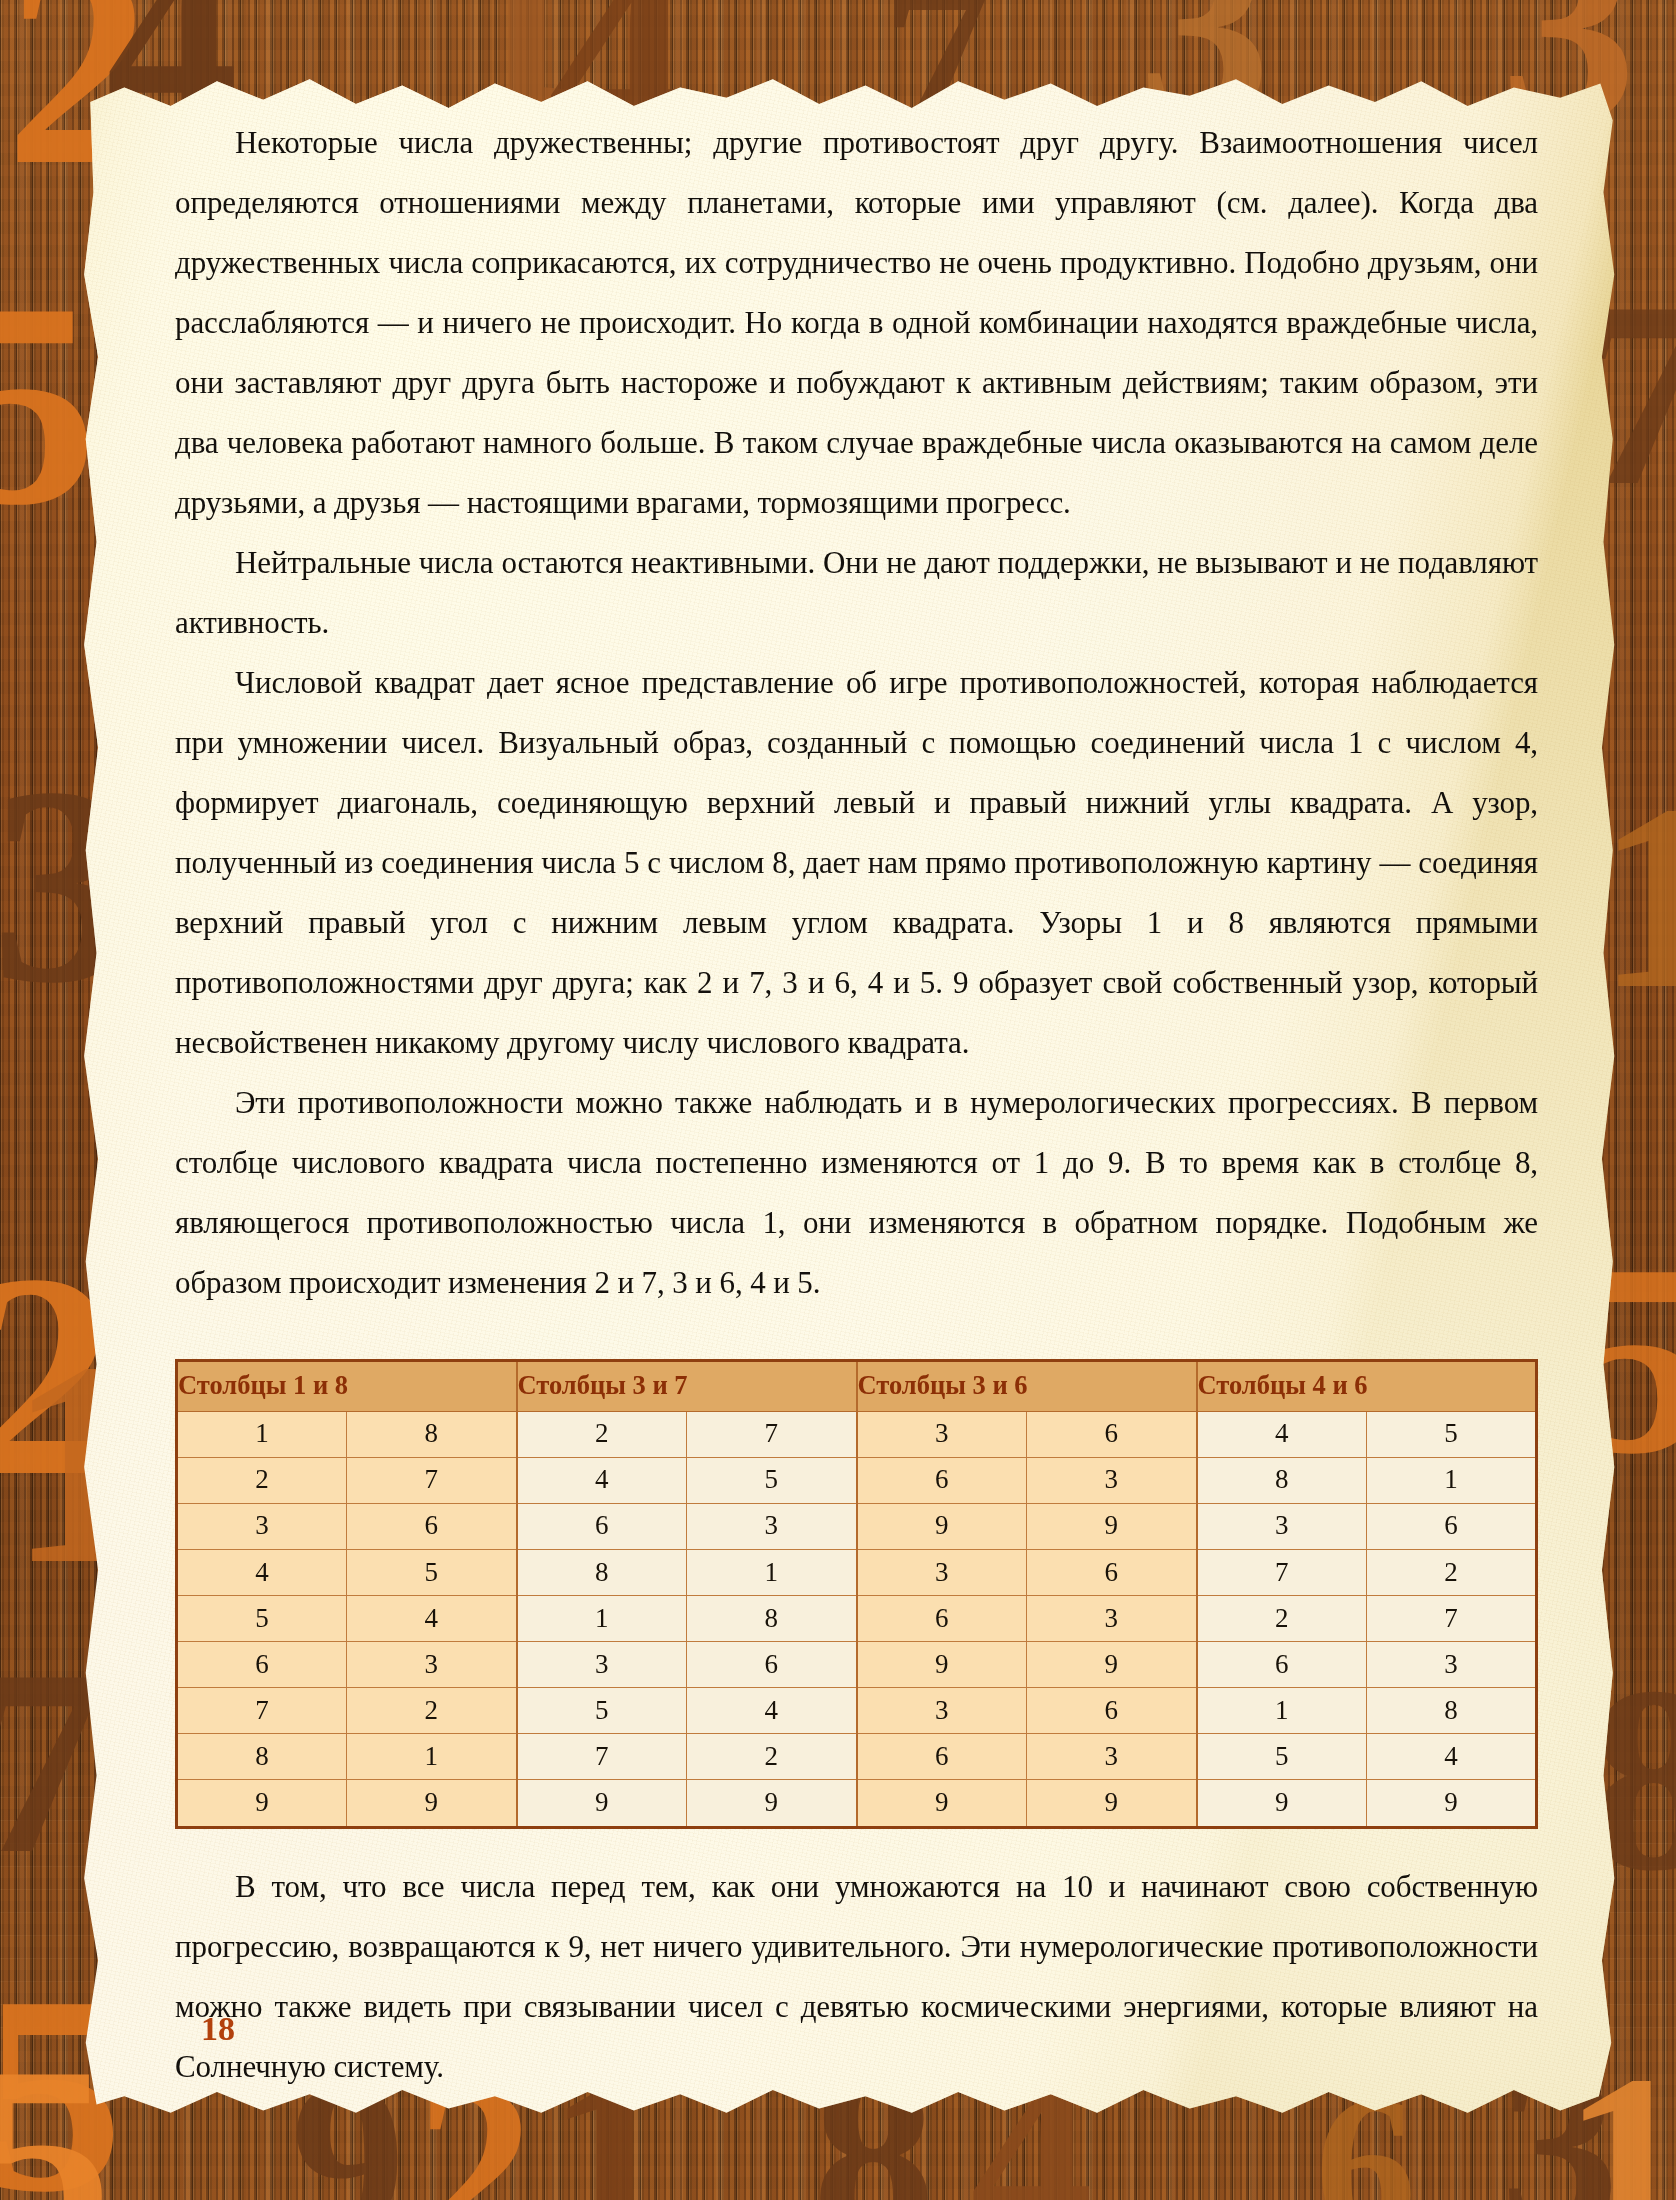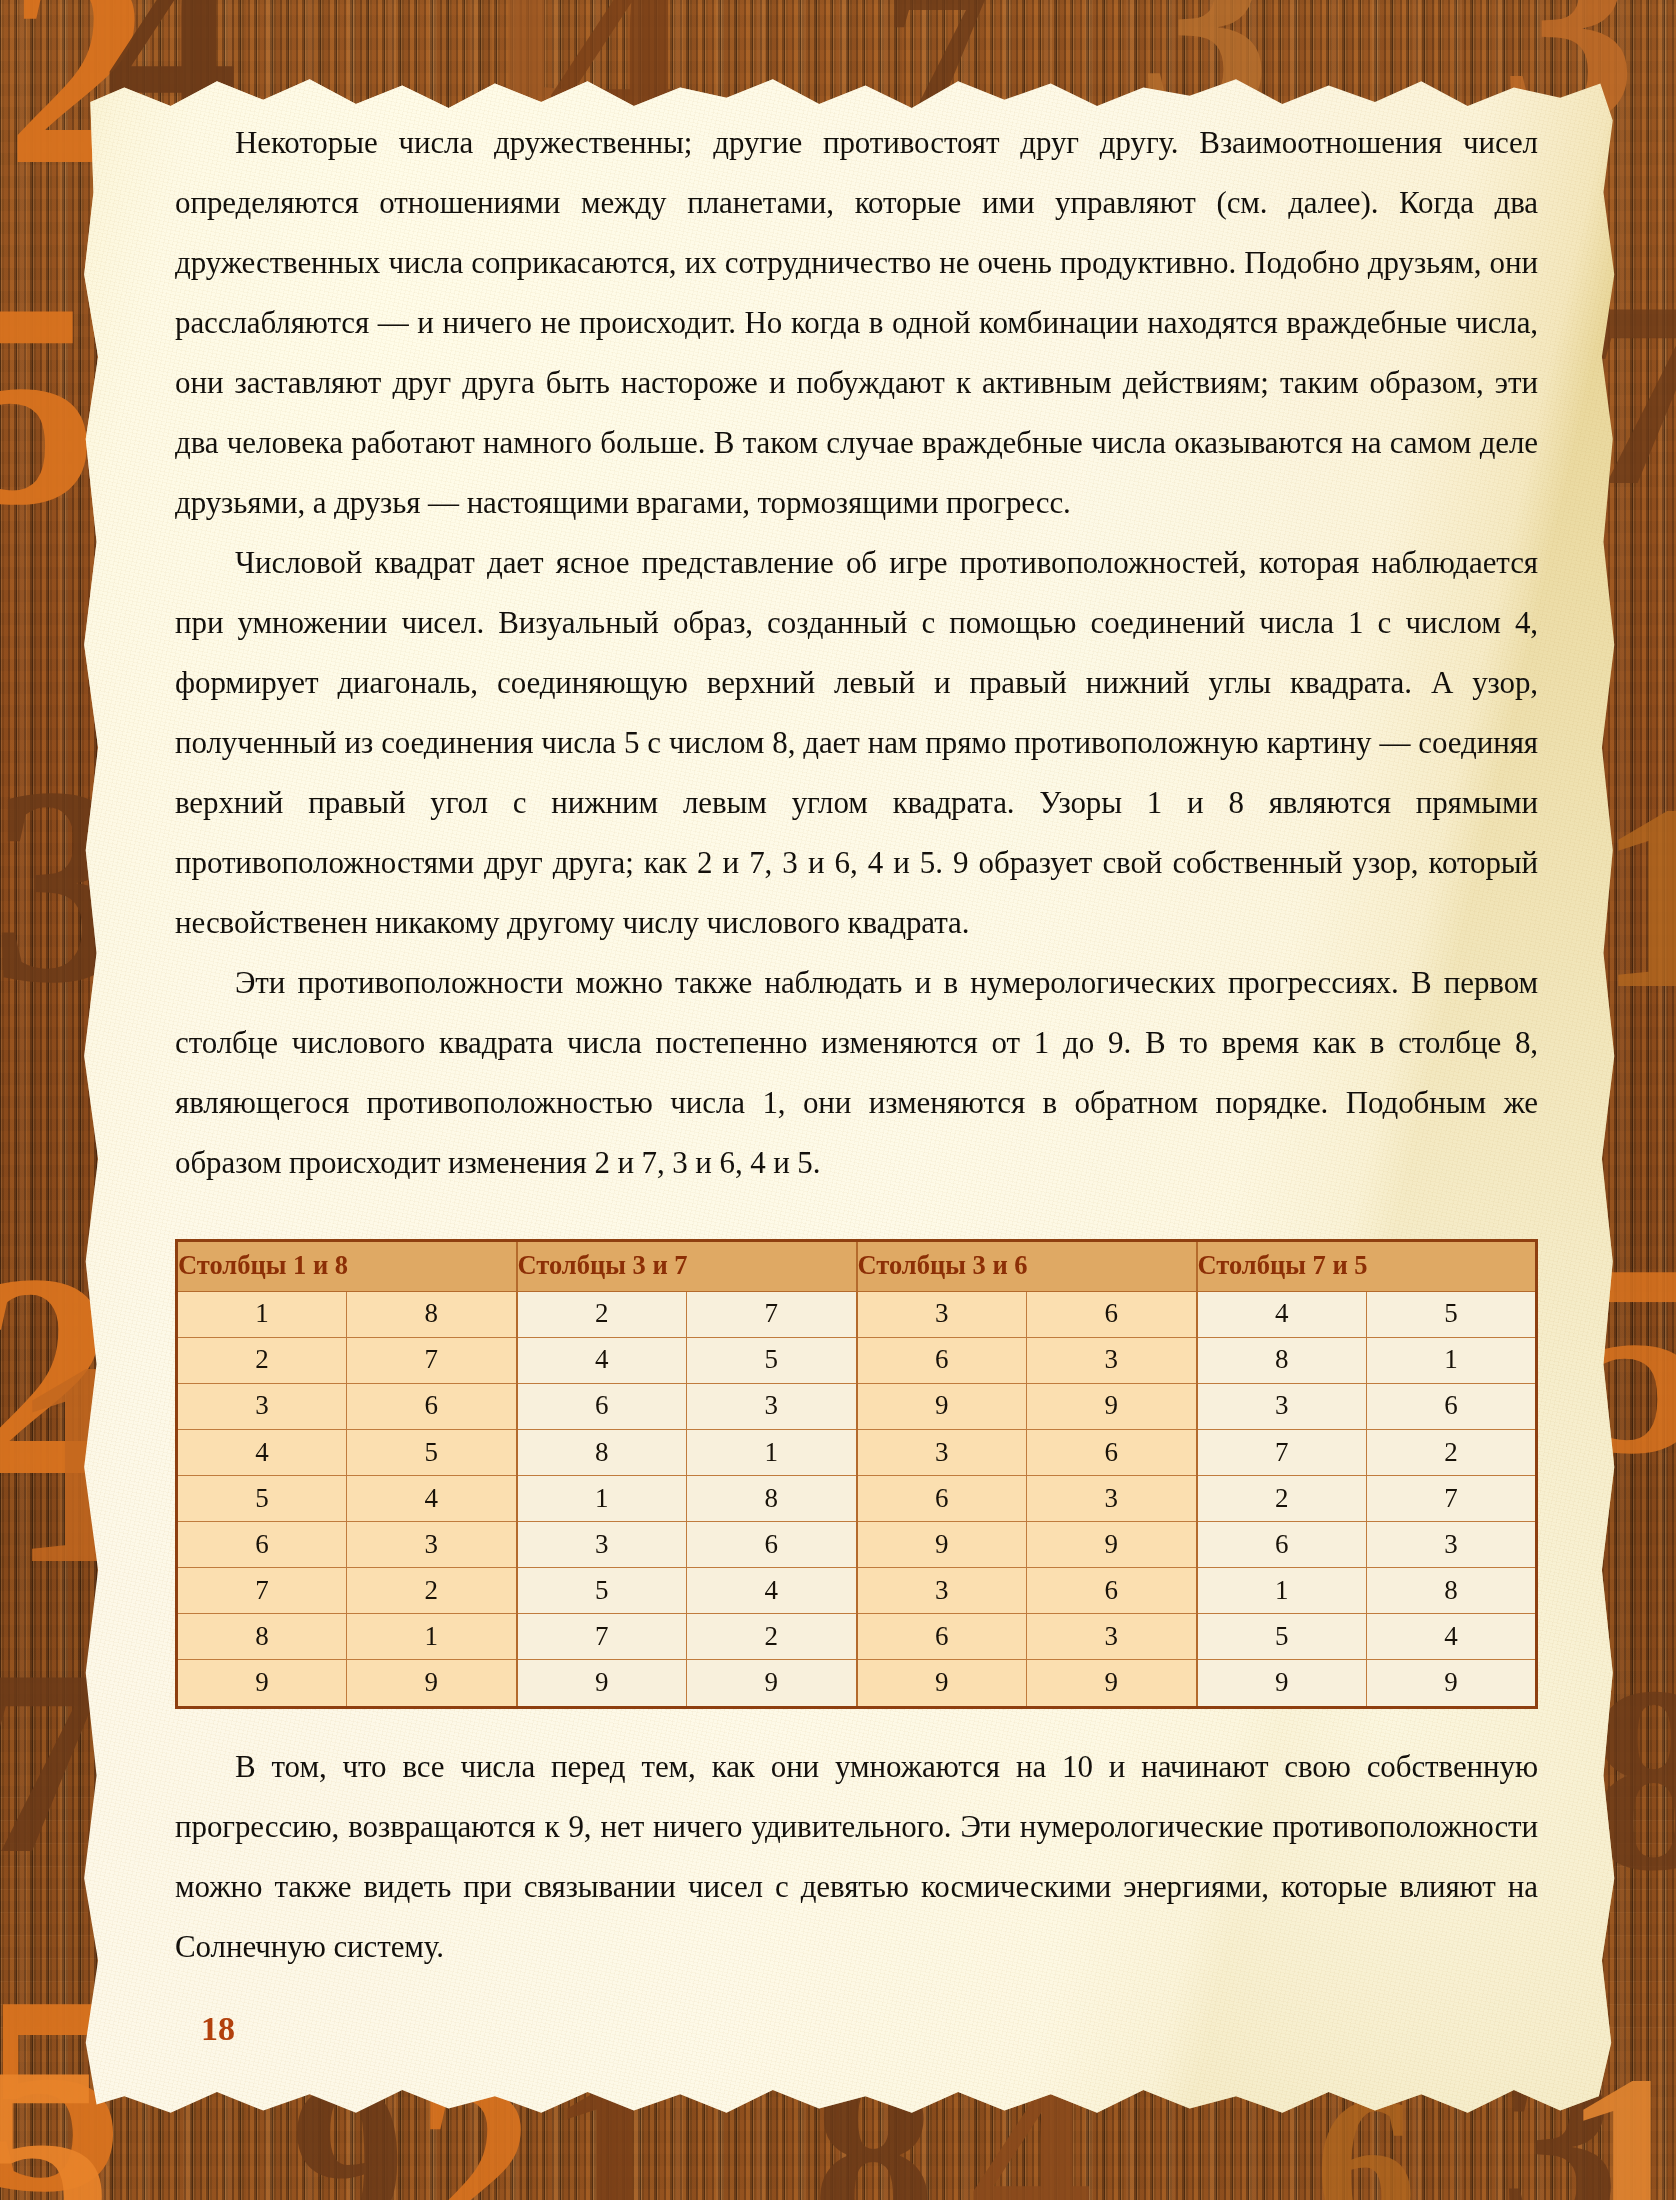--- a/index.html
+++ b/index.html
@@ -190,31 +190,32 @@
   <div class="deco" style="left:1315px; top:2089px; font-size:203px; color:#b0661f; opacity:.80;">6</div>
   <div class="deco" style="left:1500px; top:2056px; font-size:238px; color:#6b3a18; opacity:.85;">3</div>
   <div class="deco" style="left:1562px; top:2064px; font-size:265px; color:#e08430; opacity:.92;">1</div>
 
   <div class="sheet">
     <div class="paper-grain"></div>
 
     <div class="content">
 
       <p class="body">Некоторые числа дружественны; другие противостоят друг другу. Взаимоотношения чисел определяются отношениями между планетами, которые ими управляют (см. далее). Когда два дружественных числа соприкасаются, их сотрудничество не очень продуктивно. Подобно друзьям, они расслабляются — и ничего не происходит. Но когда в одной комбинации находятся враждебные числа, они заставляют друг друга быть настороже и побуждают к активным действиям; таким образом, эти два человека работают намного больше. В таком случае враждебные числа оказываются на самом деле друзьями, а друзья — настоящими врагами, тормозящими прогресс.</p>
+      <p class="body">Нейтральные числа остаются неактивными. Они не дают поддержки, не вызывают и не подавляют активность.</p>
       <p class="body">Числовой квадрат дает ясное представление об игре противоположностей, которая наблюдается при умножении чисел. Визуальный образ, созданный с помощью соединений числа 1 с числом 4, формирует диагональ, соединяющую верхний левый и правый нижний углы квадрата. А узор, полученный из соединения числа 5 с числом 8, дает нам прямо противоположную картину — соединяя верхний правый угол с нижним левым углом квадрата. Узоры 1 и 8 являются прямыми противоположностями друг друга; как 2 и 7, 3 и 6, 4 и 5. 9 образует свой собственный узор, который несвойственен никакому другому числу числового квадрата.</p>
       <p class="body">Эти противоположности можно также наблюдать и в нумерологических прогрессиях. В первом столбце числового квадрата числа постепенно изменяются от 1 до 9. В то время как в столбце 8, являющегося противоположностью числа 1, они изменяются в обратном порядке. Подобным же образом происходит изменения 2 и 7, 3 и 6, 4 и 5.</p>
 
       <div class="table-wrap">
         <table class="numtable">
           <thead>
             <tr>
               <th colspan="2">Столбцы 1 и 8</th>
               <th colspan="2" class="group-sep">Столбцы 3 и 7</th>
               <th colspan="2" class="group-sep">Столбцы 3 и 6</th>
-              <th colspan="2" class="group-sep">Столбцы 7 и 5</th>
+              <th colspan="2" class="group-sep">Столбцы 4 и 6</th>
             </tr>
           </thead>
           <tbody>
             <tr>
               <td class="tone-a">1</td>
               <td class="tone-a">8</td>
               <td class="tone-b group-sep">2</td>
               <td class="tone-b">7</td>
               <td class="tone-a group-sep">3</td>
               <td class="tone-a">6</td>

